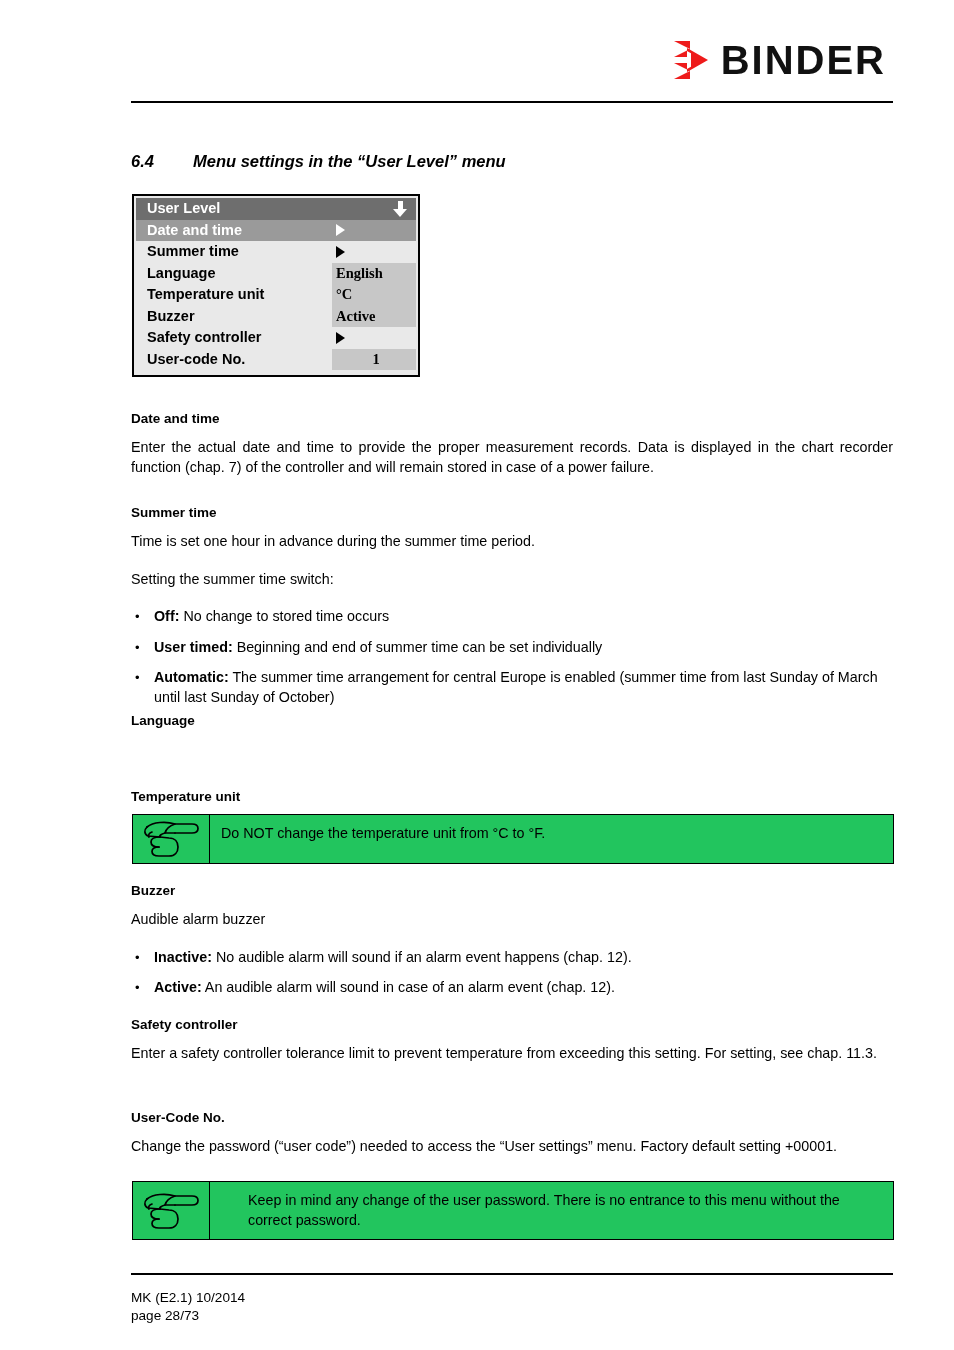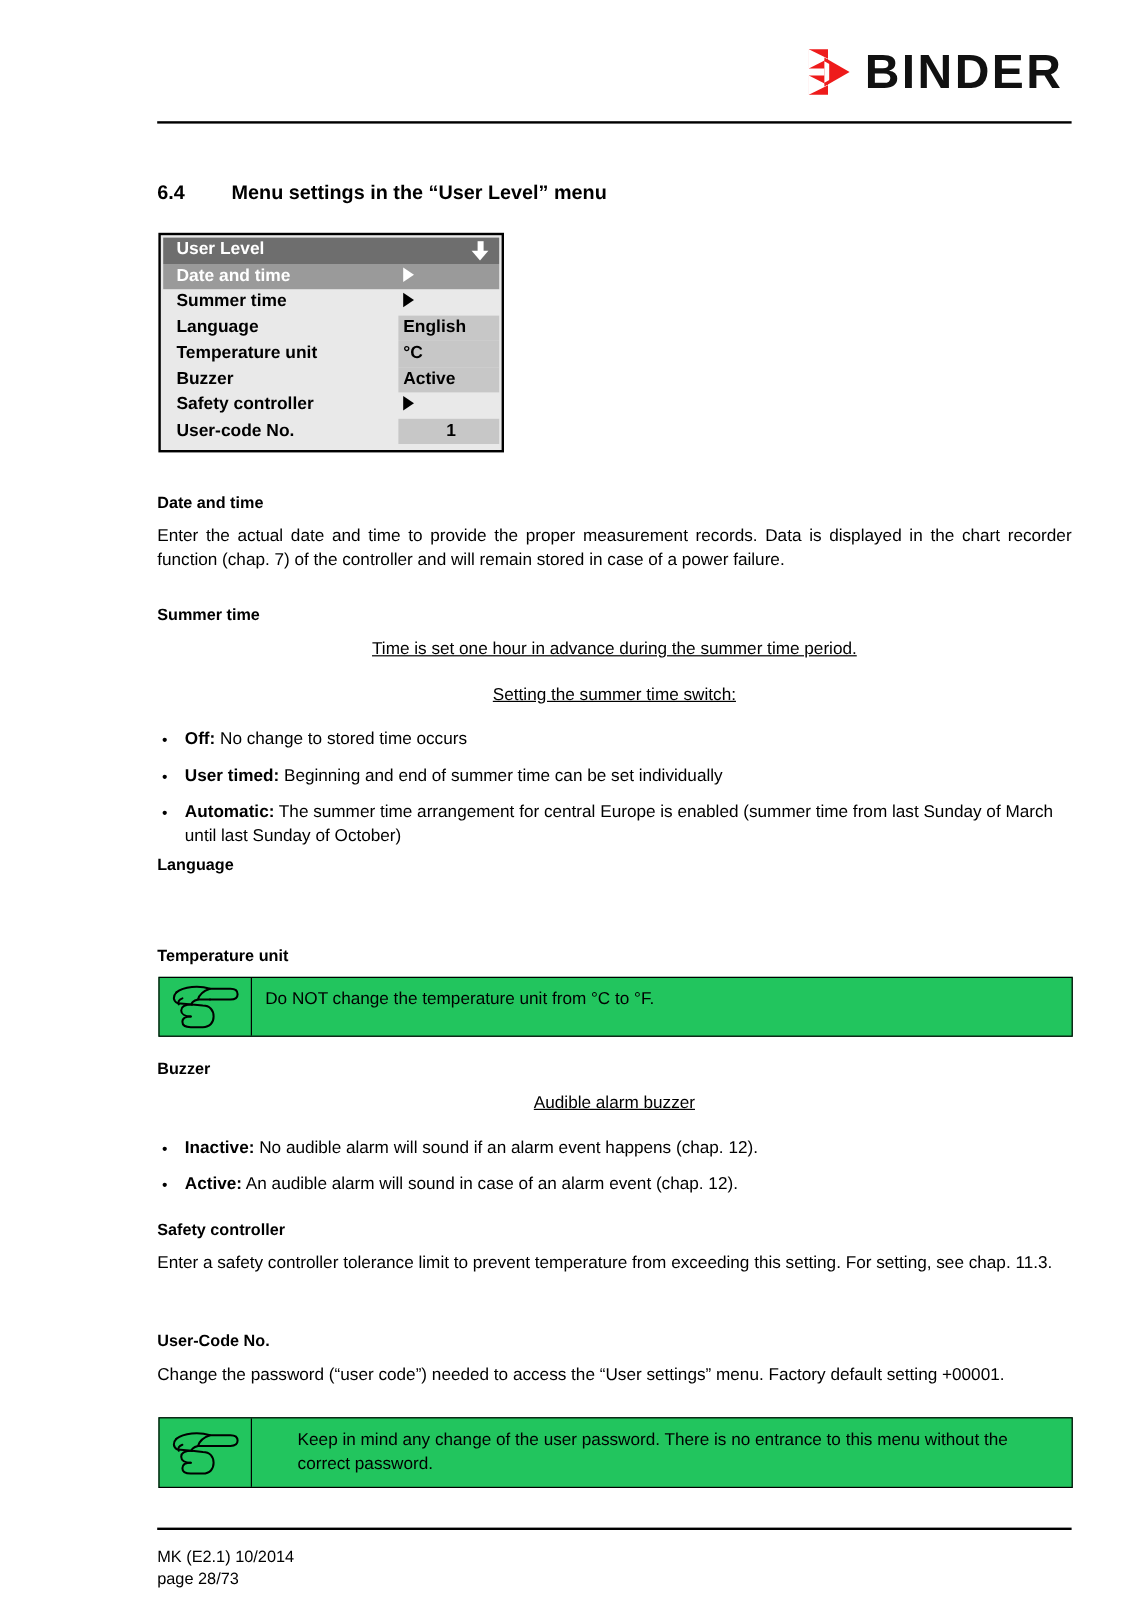--- a/index.html
+++ b/index.html
@@ -70,20 +70,21 @@
 
   h2.section-heading {
     position: absolute;
     left: 0;
     top: 140px;
     margin: 0;
     font-size: 16.5px;
     font-weight: bold;
     line-height: 20px;
     white-space: nowrap;
+    font-style: italic;
   }
   h2.section-heading .num {
     display: inline-block;
     width: 62px;
   }
 
   
   .menu-screen {
     position: absolute;
     left: 1px;
@@ -107,20 +108,21 @@
     flex: 0 0 auto;
     width: 185px;
     white-space: nowrap;
   }
   .menu-row .val {
     flex: 1 1 auto;
     position: relative;
     height: 21.5px;
     white-space: nowrap;
     padding-left: 4px;
+    font-family: Liberation Serif, serif;
   }
   .row-title {
     background: #6e6e6e;
     color: #ffffff;
     position: relative;
   }
   .row-selected {
     background: #9a9a9a;
     color: #ffffff;
   }
@@ -173,21 +175,21 @@
     line-height: 17px;
     margin: 0 0 11px 0;
   }
   p.body {
     font-size: 14.3px;
     line-height: 19.5px;
     margin: 0 0 0 0;
     text-align: justify;
     text-justify: inter-word;
   }
-  p.body.nojust { text-align: center; text-decoration: underline; }
+  p.body.nojust { text-align: left; }
 
   ul.bullets {
     list-style: none;
     margin: 0;
     padding: 0;
   }
   ul.bullets li {
     position: relative;
     font-size: 14.3px;
     line-height: 19.5px;

